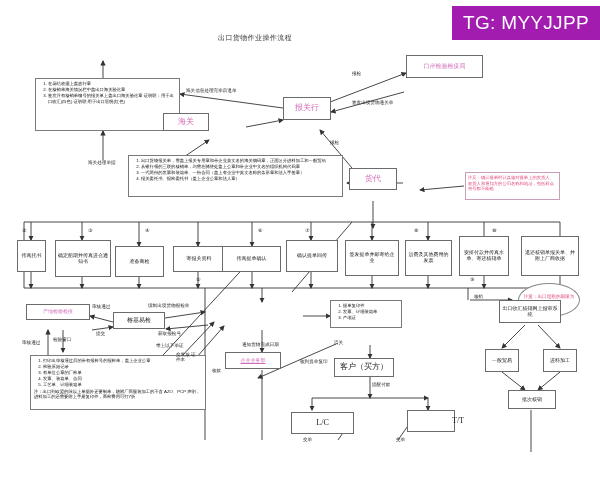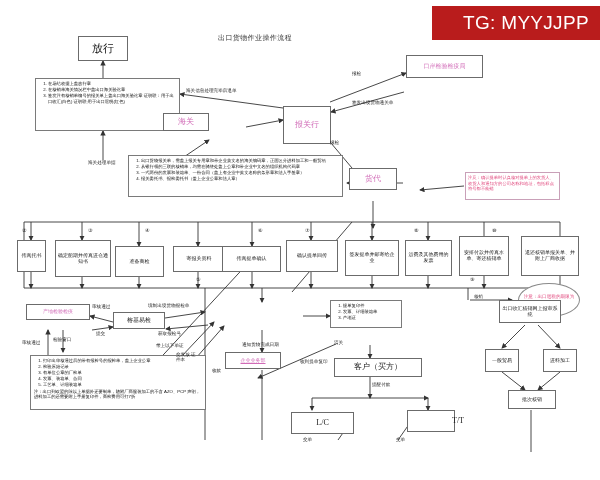--- a/index.html
+++ b/index.html
@@ -45,22 +45,22 @@
     color:#e0457b;font-size:4.6px;line-height:1.25;
     display:flex;align-items:center;justify-content:center;text-align:center;padding:3px;
   }
 
   .elabel{position:absolute;font-size:4.6px;color:#1a1a1a;white-space:nowrap;}
   .elabel.w{white-space:normal;}
   .circnum{position:absolute;font-size:5.2px;color:#111;}
 
   .title{position:absolute;font-size:7px;color:#3a3a3a;letter-spacing:.4px;white-space:nowrap;}
 
-  .wm{position:absolute;background:#b91c1c;color:#fff;display:flex;align-items:center;
-      justify-content:center;letter-spacing:.3px;padding-left:20px;}
+  .wm{position:absolute;background:#a21caf;color:#fff;display:flex;align-items:center;
+      justify-content:center;letter-spacing:.3px;}
   #wm-tg{right:0;top:6px;width:148px;height:34px;font-size:19px;}
   #wm-site{left:8px;top:443px;width:240px;height:28px;font-size:16px;}
   .u{text-decoration:underline;}
 </style>
 </head>
 <body>
 
 <div id="stage">
 
   <svg id="wires" viewBox="0 0 600 480">
@@ -170,37 +170,34 @@
       <path d="M352,420 L338,440"></path>
       <path d="M412,420 L398,440"></path>
       <path d="M262,370 L262,440"></path>
       <path d="M205,288 L205,440"></path>
       <path d="M468,288 L468,300"></path>
     </g>
   </svg>
 
   <div class="title" style="left:218px;top:33px;">出口货物作业操作流程</div>
 
-  <div class="node big" style="left:78px;top:36px;width:50px;height:25px;">
-    <span>放行</span>
-  </div>
 
   <div class="listbox" style="left:35px;top:78px;width:145px;height:53px;">
     <ol>
       <li>在场站收据上盖放行章</li>
       <li>在核销单海关情况栏中盖出口海关验讫章</li>
       <li>签发注有核销单编号的报关单上盖出口海关验讫章 证明联：用于出口收汇(白色) 证明联:用于出口退税(红色)</li>
     </ol>
   </div>
 
   <div class="node mid pink" style="left:163px;top:113px;width:46px;height:18px;">
     <span>海关</span>
   </div>
 
-  <div class="node mid pink" style="left:283px;top:106px;width:48px;height:38px;font-family:Liberation Mono, monospace;">
+  <div class="node mid pink" style="left:283px;top:97px;width:48px;height:23px;font-family:Liberation Mono, monospace;">
     <span>报关行</span>
   </div>
 
   <div class="node sm pink" style="left:406px;top:55px;width:77px;height:23px;">
     <span>口岸检验检疫局</span>
   </div>
 
   <div class="node mid pink" style="left:349px;top:168px;width:48px;height:22px;">
     <span>货代</span>
   </div>
@@ -307,21 +304,21 @@
   <div class="elabel" style="left:242px;top:342px;">通知货物完成日期</div>
 
   <div class="listbox" style="left:330px;top:300px;width:72px;height:28px;">
     <ol>
       <li>提单复印件</li>
       <li>发票、详细装箱单</li>
       <li>产地证</li>
     </ol>
   </div>
 
-  <div class="node mid" style="left:334px;top:358px;width:88px;height:19px;">
+  <div class="node mid" style="left:334px;top:358px;width:60px;height:19px;">
     <span>客户（买方）</span>
   </div>
 
   <div class="node mid lat" style="left:291px;top:412px;width:63px;height:22px;">
     <span>L/C</span>
   </div>
 
   <div class="node mid lat" style="left:407px;top:410px;width:39px;height:22px;padding-left:44px;">
     <span>T/T</span>
   </div>

